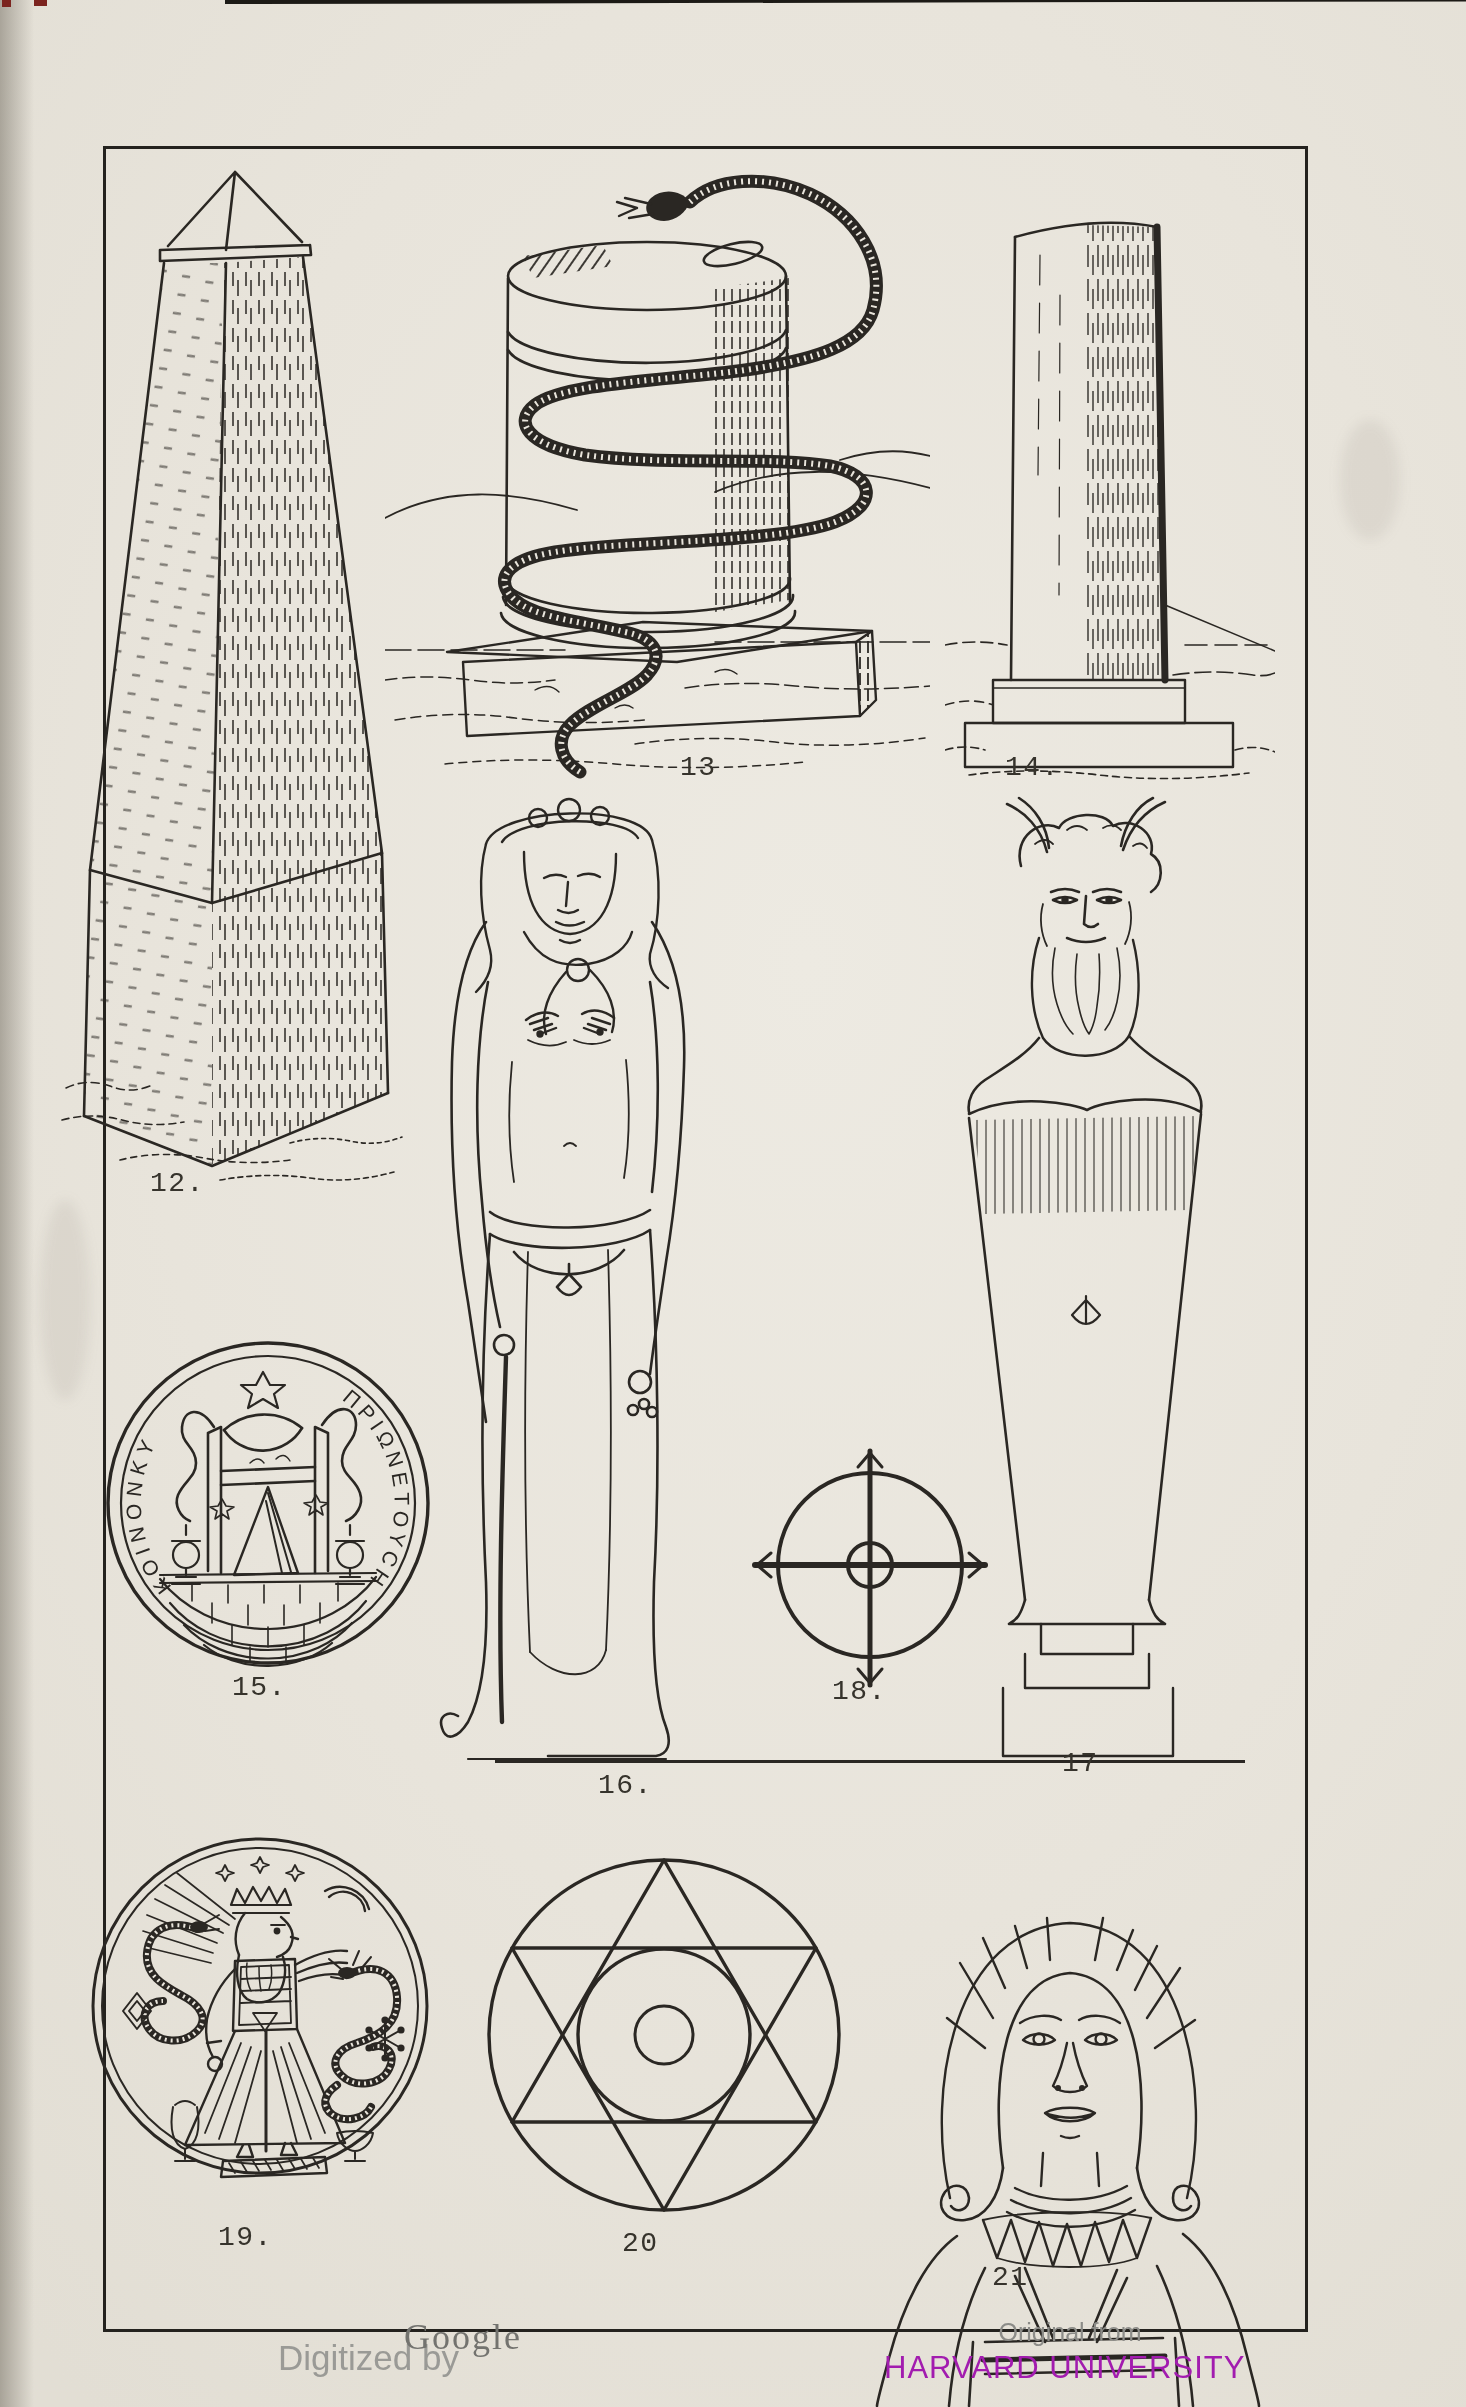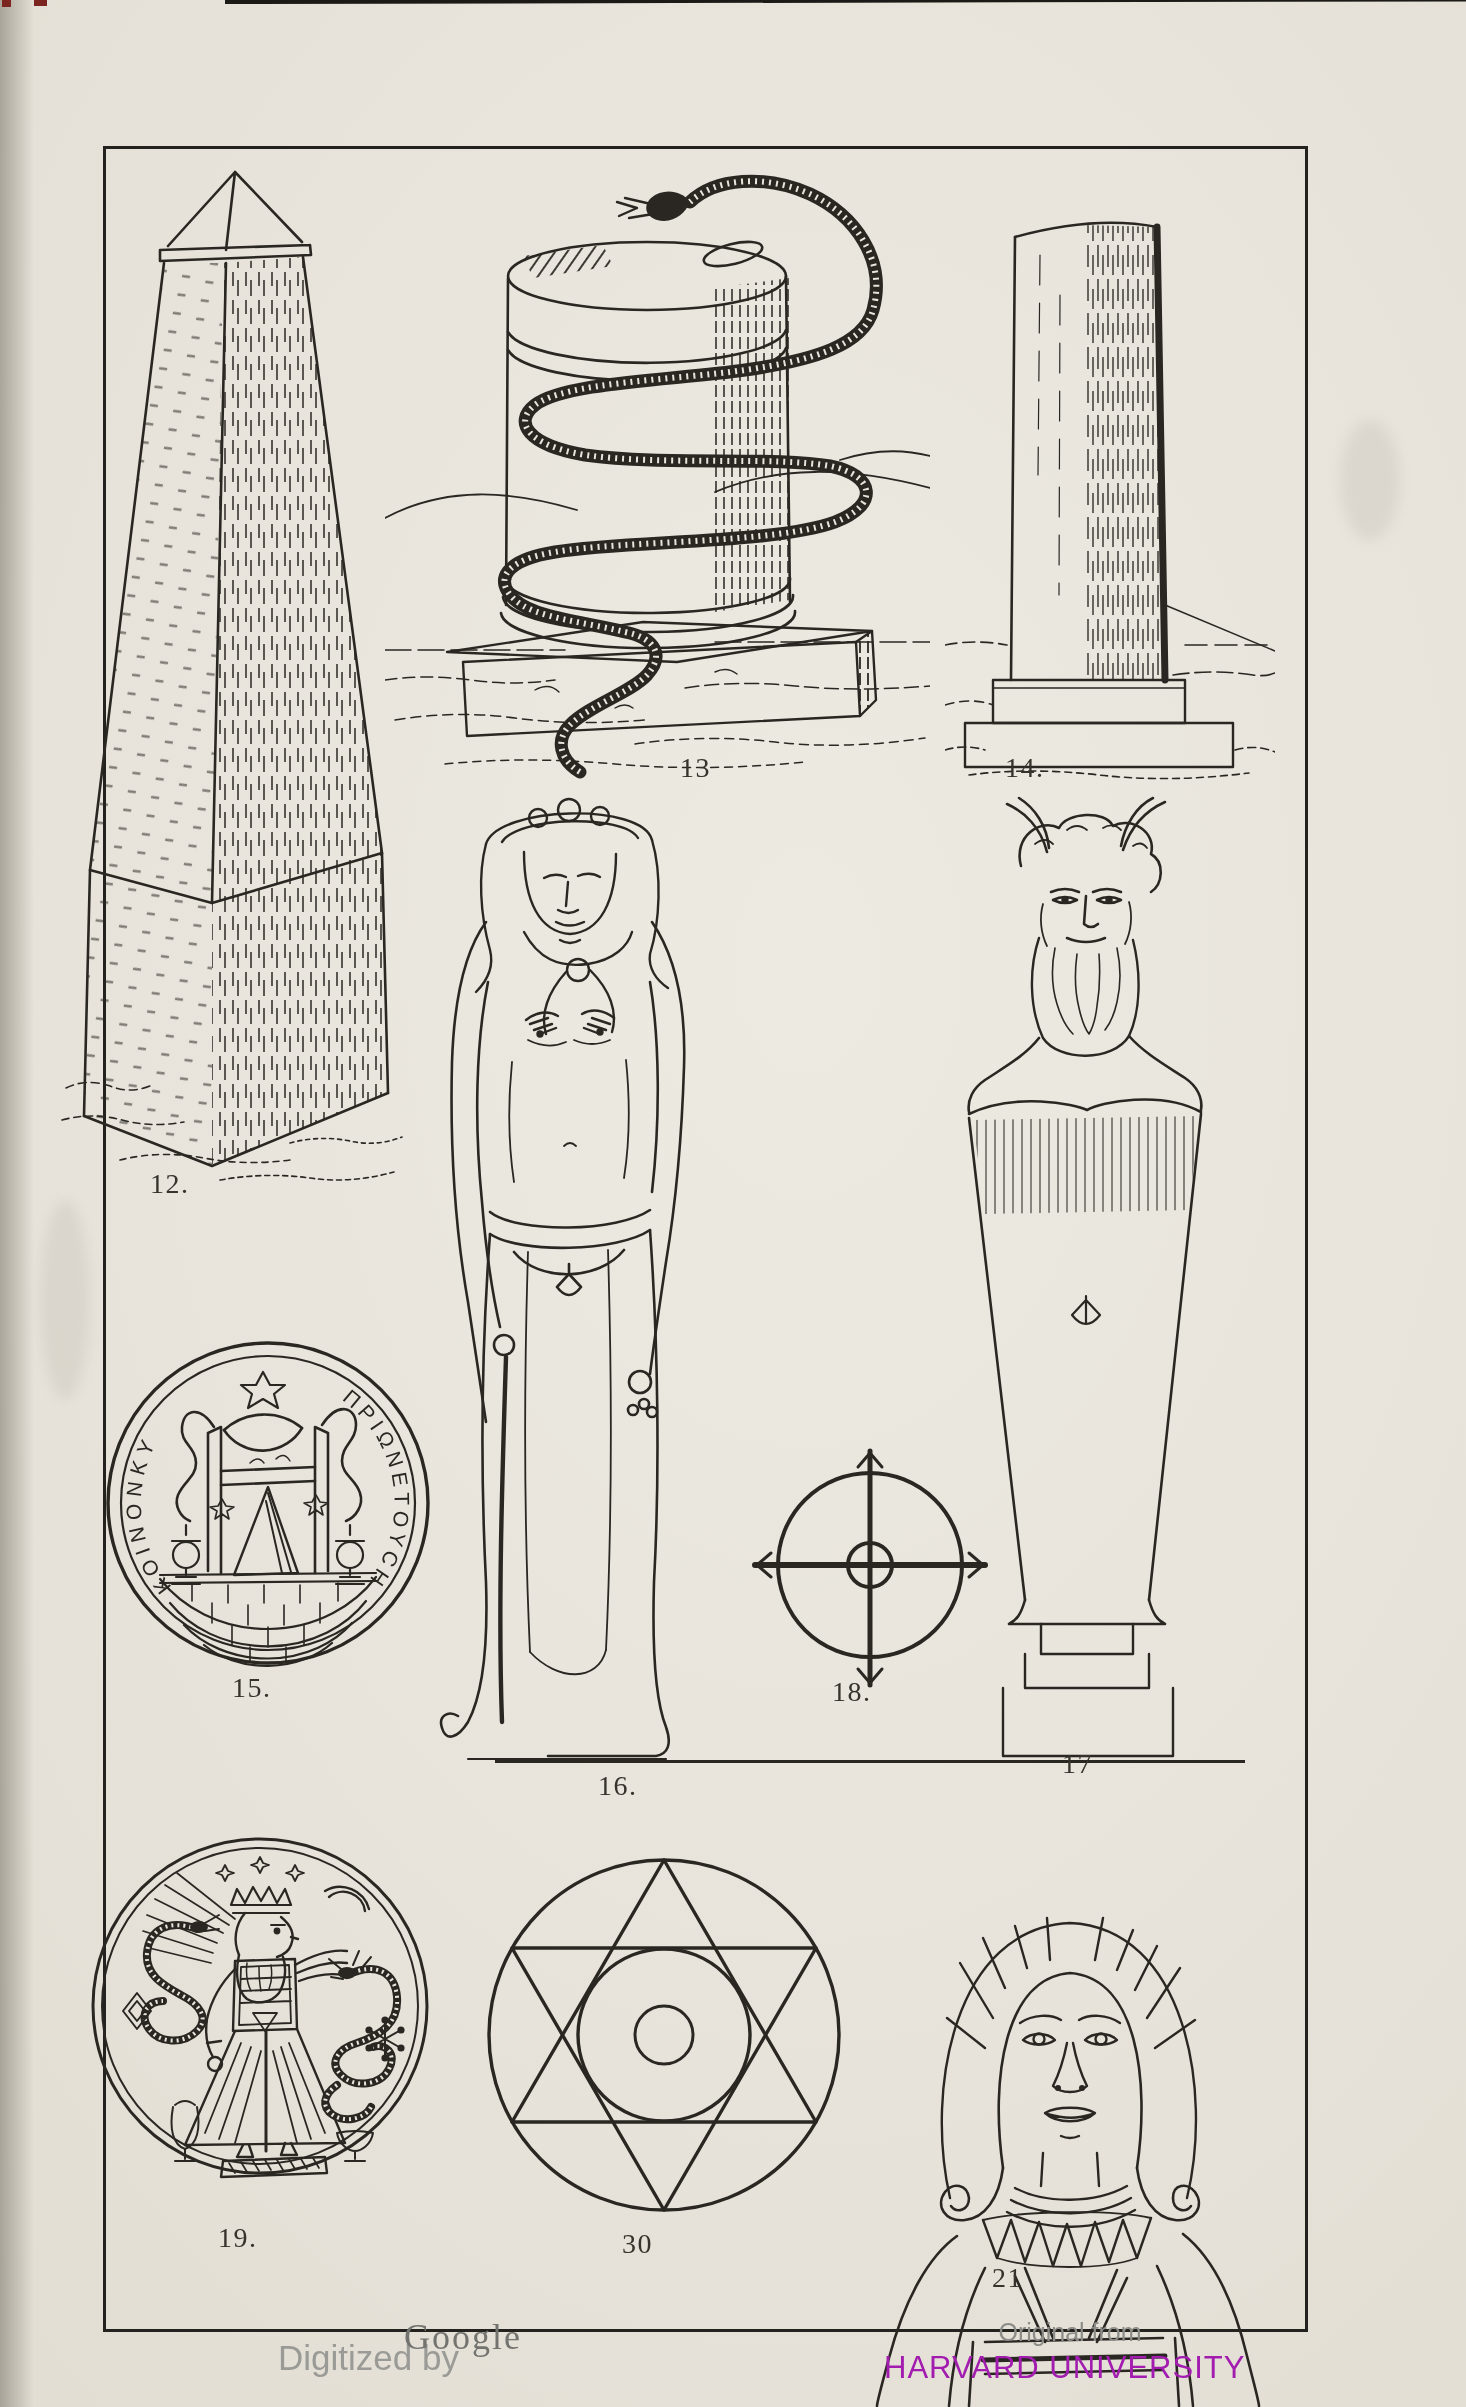--- a/index.html
+++ b/index.html
@@ -21,21 +21,21 @@
   .speck.a{left:2px;top:0;width:9px;height:7px;}
   .speck.b{left:34px;top:0;width:13px;height:6px;}
   .plate-frame{
     position:absolute;left:103px;top:146px;width:1205px;height:2186px;
     border:3px solid #24221e;box-sizing:border-box;
   }
   .fig{position:absolute;}
   .fig svg{display:block;width:100%;height:100%;}
   .caption{
     position:absolute;color:#36332c;font-size:28px;letter-spacing:1.5px;
-    font-family:Liberation Serif, serif;
+    font-family:Liberation Mono, monospace;
   }
   .baseline-16-17{position:absolute;left:495px;top:1760px;width:750px;height:3px;background:#2a2723;}
   .wm{position:absolute;color:#8f8f8b;}
   .wm-digitized{left:278px;top:2338px;font-size:35px;color:#9a9a96;}
   .wm-google{
     left:404px;top:2316px;font-size:36px;color:#73736f;
     font-family:"Liberation Serif", serif;letter-spacing:2px;
   }
   .wm-original{left:960px;top:2318px;font-size:25px;width:220px;text-align:center;color:#8c8c88;}
   .wm-harvard{left:884px;top:2350px;font-size:31px;letter-spacing:1px;color:#a21caf;}
@@ -460,19 +460,19 @@
 <div class="baseline-16-17"></div>
 
 <div class="caption" style="left:150px;top:1168px;">12.</div>
 <div class="caption" style="left:680px;top:752px;">13</div>
 <div class="caption" style="left:1005px;top:752px;">14.</div>
 <div class="caption" style="left:232px;top:1672px;">15.</div>
 <div class="caption" style="left:598px;top:1770px;">16.</div>
 <div class="caption" style="left:1062px;top:1736px;margin-top:12px;">17</div>
 <div class="caption" style="left:832px;top:1676px;">18.</div>
 <div class="caption" style="left:218px;top:2222px;">19.</div>
-<div class="caption" style="left:622px;top:2228px;">30</div>
+<div class="caption" style="left:622px;top:2228px;">20</div>
 <div class="caption" style="left:952px;top:2262px;margin-left:40px;">21</div>
 
 <div class="wm wm-digitized">Digitized by</div>
 <div class="wm wm-google">Google</div>
 <div class="wm wm-original">Original from</div>
 <div class="wm wm-harvard">HARVARD UNIVERSITY</div>
 
 </body></html>

